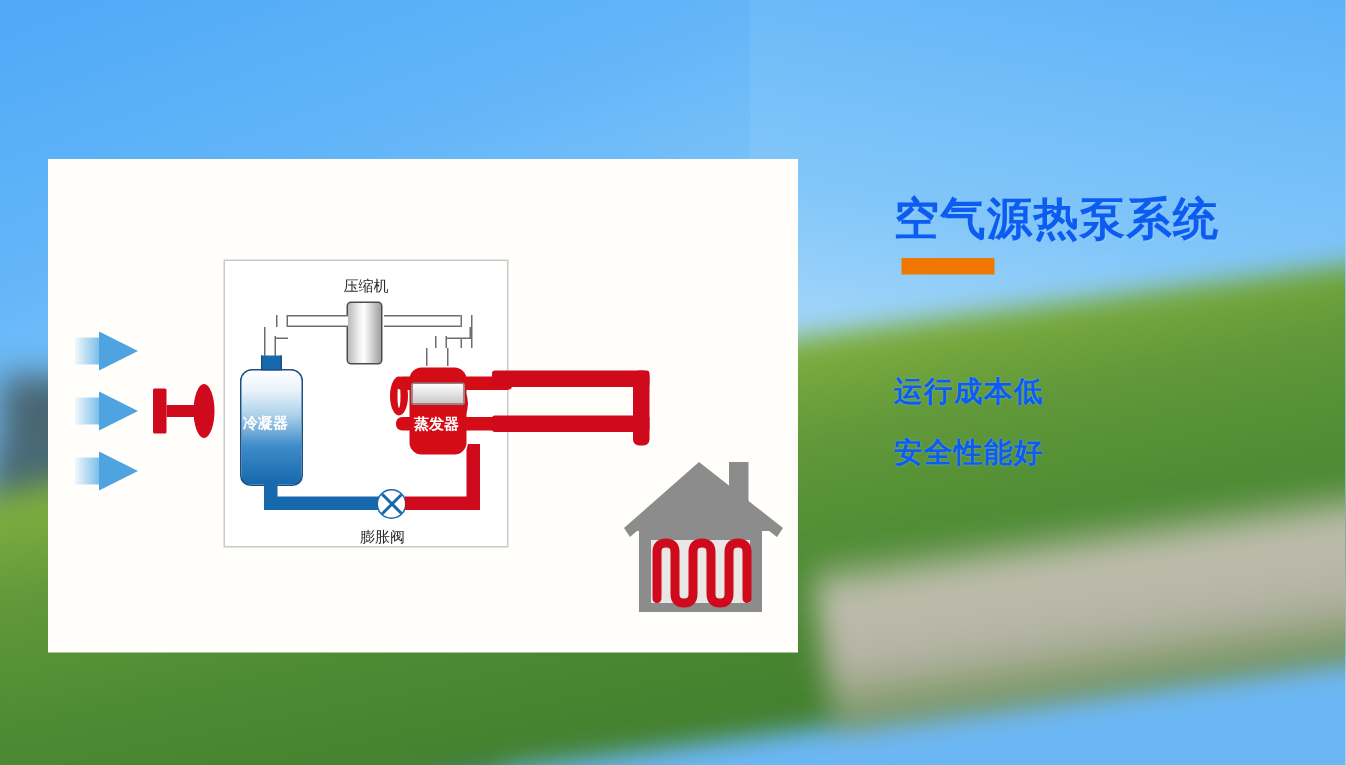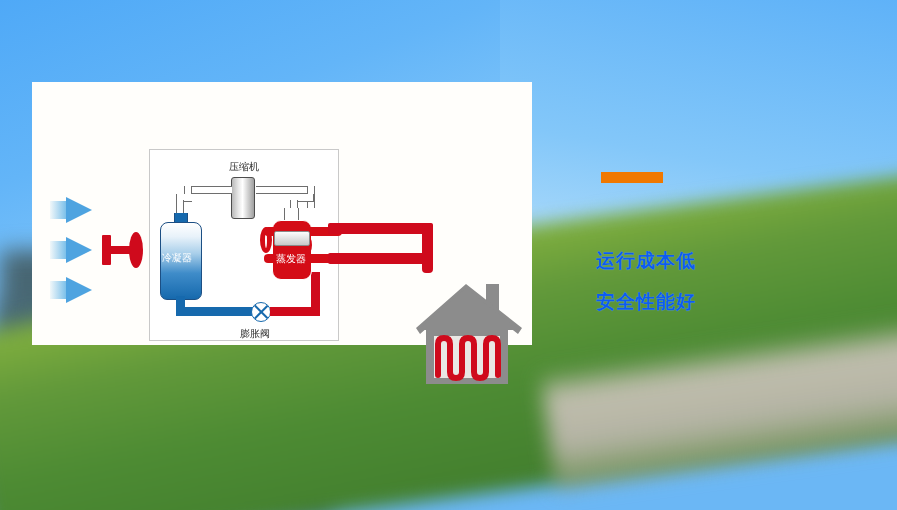--- a/index.html
+++ b/index.html
@@ -80,22 +80,22 @@
   }
   .bg-pole {
     position: absolute; left: 720px; top: 295px; width: 9px; height: 58px;
     background: rgba(40,50,60,.85);
     filter: blur(4px);
   }
 
   
   .card {
     position: absolute;
-    left: 32px; top: 82px;
-    width: 500px; height: 263px;
+    left: 32px; top: 106px;
+    width: 500px; height: 329px;
     background: #fffefb;
   }
 
   
   .arrow {
     position: absolute;
     width: 0; height: 0;
     border-top: 13px solid transparent;
     border-bottom: 13px solid transparent;
     border-left: 26px solid #4ea3e0;
@@ -138,21 +138,21 @@
     position: absolute;
     font-size: 10px;
     color: #2b2b2b;
     white-space: nowrap;
     font-family: "DejaVu Sans", "Liberation Sans", sans-serif;
   }
   .lbl-white {
     position: absolute;
     font-size: 10px;
     color: #ffffff;
-    font-weight: normal;
+    font-weight: bold;
     white-space: nowrap;
     font-family: "DejaVu Sans", "Liberation Sans", sans-serif;
   }
 
   
   .compressor {
     position: absolute;
     width: 24px; height: 42px;
     border: 1px solid #4d4d4d;
     border-radius: 3px;
@@ -359,18 +359,19 @@
         <path d="M24,95 L24,64 Q24,58 30,58 Q36,58 36,64 L36,92 Q36,98 42,98 Q48,98 48,92 L48,64
                  Q48,58 54,58 Q60,58 60,64 L60,92 Q60,98 66,98 Q72,98 72,92 L72,64
                  Q72,58 78,58 Q84,58 84,64 L84,95" fill="none" stroke="#cf0a1c" stroke-width="6" stroke-linecap="round"></path>
       </svg>
     </div>
 
     <div class="pipe-red" style="left:390px; top:141px; width:11px; height:50px; border-radius:4px;"></div>
 
   </div>
 
+  <div class="title">空气源热泵系统</div>
   <div class="rule"></div>
 
   <div class="feature" style="top:248px;">运行成本低</div>
   <div class="feature" style="top:289px;">安全性能好</div>
 
 </div>
 
 </body></html>

